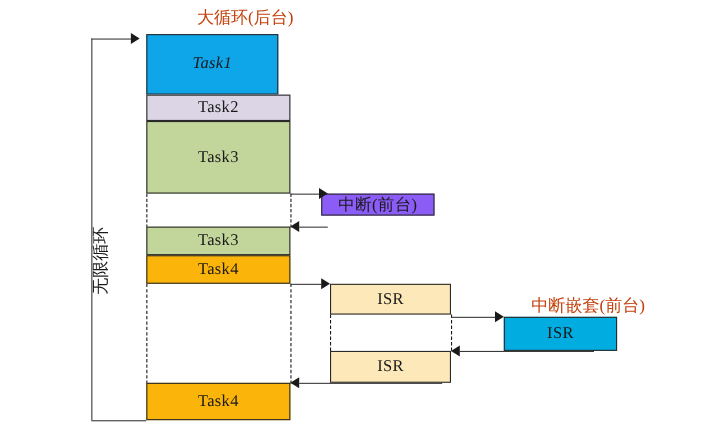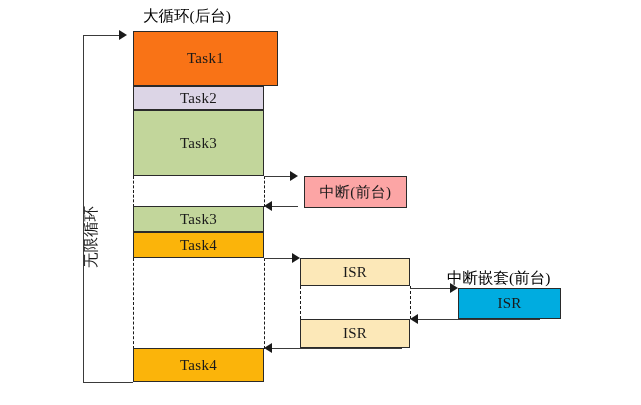--- a/index.html
+++ b/index.html
@@ -18,22 +18,23 @@
     border:1.4px solid #2a2a2a;
     display:flex;align-items:center;justify-content:center;
     font-size:15px;
     color:#1a1a1a;
     letter-spacing:.3px;
     white-space:nowrap;
   }
   .lbl{
     position:absolute;
     font-size:15.5px;
-    color:#000000;
+    color:#c2410c;
     white-space:nowrap;
+    margin-left:36px;
   }
   .vlbl{
     position:absolute;
     font-size:15.5px;
     color:#1a1a1a;
     white-space:nowrap;
     transform-origin:0 0;
     transform:rotate(-90deg);
   }
   .dash{
@@ -77,40 +78,40 @@
   <div class="hline" style="left:83px;top:382px;width:50px;"></div>
   <div class="arrow arrow-r" style="left:119px;top:30px;"></div>
 
   <div class="vlbl" style="left:81px;top:268px;">无限循环</div>
 
   <div class="dash" style="left:133px;top:176px;height:31px;"></div>
   <div class="dash" style="left:264px;top:176px;height:31px;"></div>
   <div class="dash" style="left:133px;top:258px;height:91px;"></div>
   <div class="dash" style="left:264px;top:258px;height:91px;"></div>
 
-  <div class="box" style="left:133px;top:31px;width:145px;height:55px;background:#f97316;">
+  <div class="box" style="left:133px;top:31px;width:120px;height:55px;background:#0ea5e9;font-style:italic;">
     <span>Task1</span>
   </div>
   <div class="box" style="left:133px;top:86px;width:131px;height:24px;background:#dcd5e6;">
     <span>Task2</span>
   </div>
   <div class="box" style="left:133px;top:110px;width:131px;height:66px;background:#c2d69b;">
     <span>Task3</span>
   </div>
   <div class="box" style="left:133px;top:206px;width:131px;height:26px;background:#c2d69b;">
     <span>Task3</span>
   </div>
   <div class="box" style="left:133px;top:232px;width:131px;height:26px;background:#fbb40a;">
     <span>Task4</span>
   </div>
   <div class="box" style="left:133px;top:348px;width:131px;height:34px;background:#fbb40a;">
     <span>Task4</span>
   </div>
 
-  <div class="box" style="left:304px;top:176px;width:103px;height:32px;background:#fca5a5;">
+  <div class="box" style="left:292px;top:176px;width:103px;height:20px;background:#8b5cf6;">
     <span>中断(前台)</span>
   </div>
 
   <div class="hline" style="left:264px;top:176px;width:26px;"></div>
   <div class="arrow arrow-r" style="left:290px;top:171px;"></div>
 
   <div class="hline" style="left:272px;top:206px;width:26px;"></div>
   <div class="arrow arrow-l" style="left:264px;top:201px;"></div>
 
   <div class="box" style="left:300px;top:258px;width:110px;height:28px;background:#fce8b8;">

